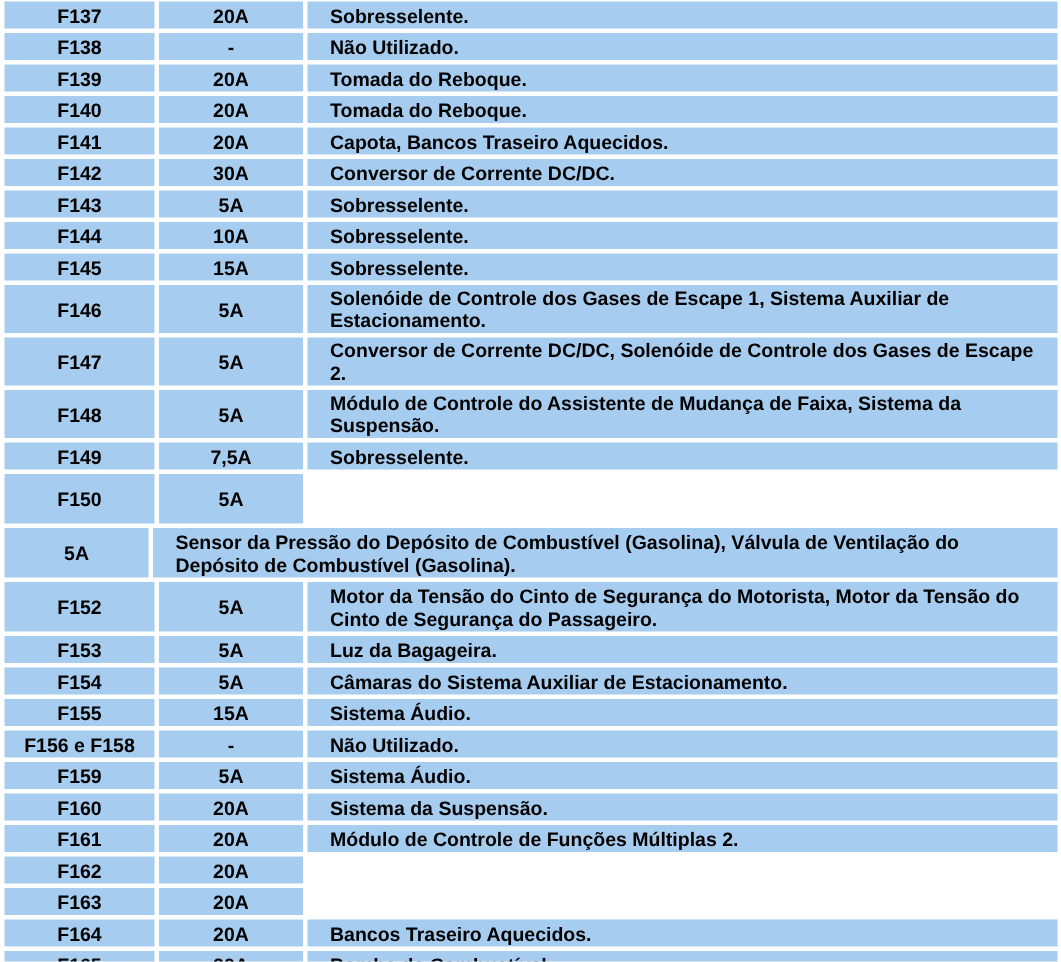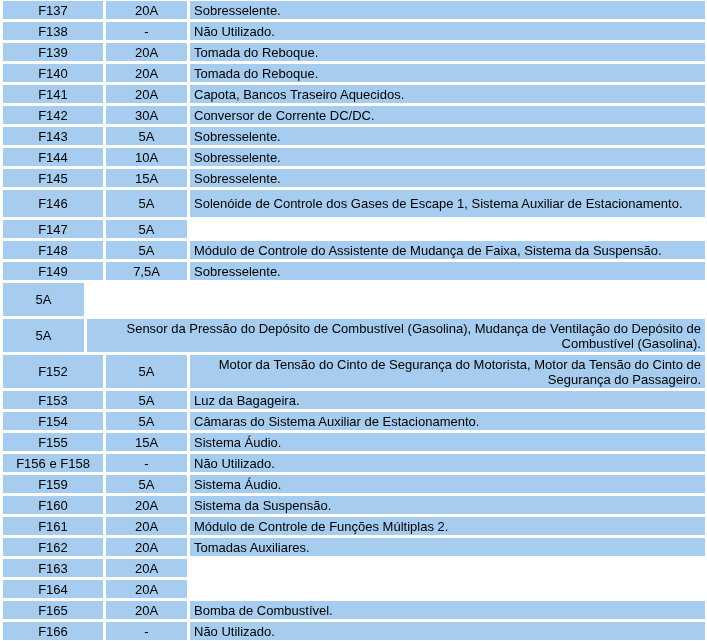--- a/index.html
+++ b/index.html
@@ -14,47 +14,48 @@
     box-sizing: border-box;
     padding: 1px 2px 2px 3px;
     font-family: "Liberation Sans", sans-serif;
     font-size: 13px;
     color: #000000;
     background: #ffffff;
   }
   .fuse-row {
     display: flex;
     margin-bottom: 3px;
+    font-weight: bold;
   }
   .cell {
     background: #a6cdef;
     display: flex;
     align-items: center;
     min-height: 18px;
     box-sizing: border-box;
   }
   .cell-fuse {
     width: 100px;
     justify-content: center;
     text-align: center;
     margin-right: 3px;
     flex: none;
   }
   .cell-amp {
-    width: 81px;
+    width: 96px;
     justify-content: center;
     text-align: left;
     margin-right: 3px;
     flex: none;
   }
   .cell-desc {
     flex: 1 1 auto;
-    padding: 1px 4px;
+    padding: 1px 15px;
     line-height: 15px;
-    text-align: right;
+    text-align: left;
   }
   
   .fuse-row:nth-child(10) .cell { min-height: 27px; }
   .fuse-row:nth-child(14) .cell,
   .fuse-row:nth-child(15) .cell,
   .fuse-row:nth-child(16) .cell { min-height: 33px; }
 </style>
 </head>
 <body>
 
@@ -115,41 +116,43 @@
 
   <div class="fuse-row">
     <div class="cell cell-fuse">F146</div>
     <div class="cell cell-amp">5A</div>
     <div class="cell cell-desc">Solenóide de Controle dos Gases de Escape 1, Sistema Auxiliar de Estacionamento.</div>
   </div>
 
   <div class="fuse-row">
     <div class="cell cell-fuse">F147</div>
     <div class="cell cell-amp">5A</div>
+    <div class="cell cell-desc">Conversor de Corrente DC/DC, Solenóide de Controle dos Gases de Escape 2.</div>
   </div>
 
   <div class="fuse-row">
     <div class="cell cell-fuse">F148</div>
     <div class="cell cell-amp">5A</div>
     <div class="cell cell-desc">Módulo de Controle do Assistente de Mudança de Faixa, Sistema da Suspensão.</div>
   </div>
 
   <div class="fuse-row">
     <div class="cell cell-fuse">F149</div>
     <div class="cell cell-amp">7,5A</div>
     <div class="cell cell-desc">Sobresselente.</div>
   </div>
 
   <div class="fuse-row">
-    <div class="cell cell-amp">5A</div>
-  </div>
-
-  <div class="fuse-row">
-    <div class="cell cell-amp">5A</div>
-    <div class="cell cell-desc">Sensor da Pressão do Depósito de Combustível (Gasolina), Mudança de Ventilação do Depósito de Combustível (Gasolina).</div>
+    <div class="cell cell-fuse">F150</div>
+    <div class="cell cell-amp">5A</div>
+  </div>
+
+  <div class="fuse-row">
+    <div class="cell cell-amp">5A</div>
+    <div class="cell cell-desc">Sensor da Pressão do Depósito de Combustível (Gasolina), Válvula de Ventilação do Depósito de Combustível (Gasolina).</div>
   </div>
 
   <div class="fuse-row">
     <div class="cell cell-fuse">F152</div>
     <div class="cell cell-amp">5A</div>
     <div class="cell cell-desc">Motor da Tensão do Cinto de Segurança do Motorista, Motor da Tensão do Cinto de Segurança do Passageiro.</div>
   </div>
 
   <div class="fuse-row">
     <div class="cell cell-fuse">F153</div>
@@ -189,31 +192,31 @@
 
   <div class="fuse-row">
     <div class="cell cell-fuse">F161</div>
     <div class="cell cell-amp">20A</div>
     <div class="cell cell-desc">Módulo de Controle de Funções Múltiplas 2.</div>
   </div>
 
   <div class="fuse-row">
     <div class="cell cell-fuse">F162</div>
     <div class="cell cell-amp">20A</div>
-    <div class="cell cell-desc">Tomadas Auxiliares.</div>
   </div>
 
   <div class="fuse-row">
     <div class="cell cell-fuse">F163</div>
     <div class="cell cell-amp">20A</div>
   </div>
 
   <div class="fuse-row">
     <div class="cell cell-fuse">F164</div>
     <div class="cell cell-amp">20A</div>
+    <div class="cell cell-desc">Bancos Traseiro Aquecidos.</div>
   </div>
 
   <div class="fuse-row">
     <div class="cell cell-fuse">F165</div>
     <div class="cell cell-amp">20A</div>
     <div class="cell cell-desc">Bomba de Combustível.</div>
   </div>
 
   <div class="fuse-row">
     <div class="cell cell-fuse">F166</div>

